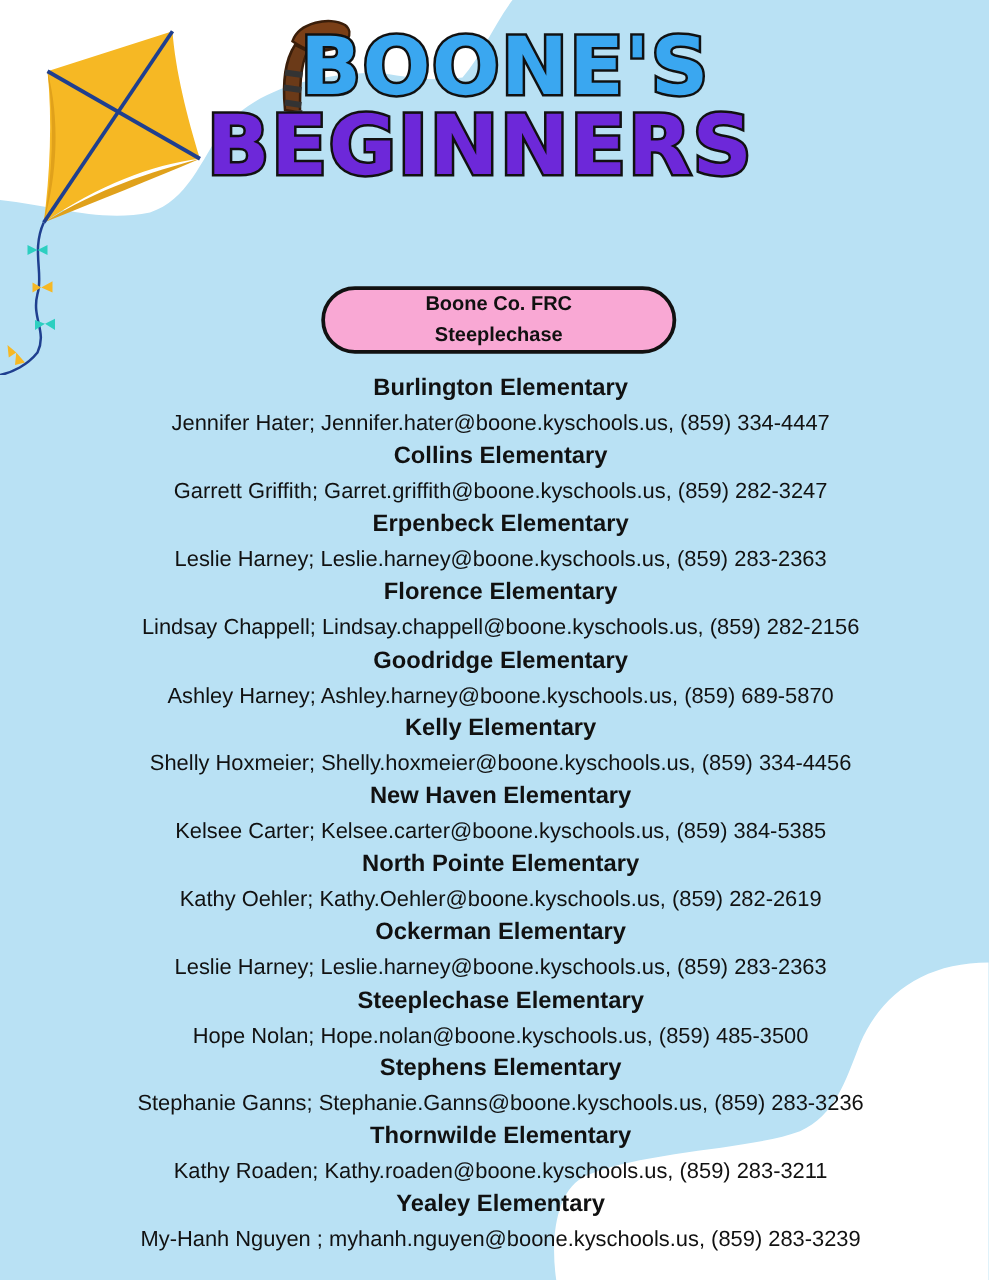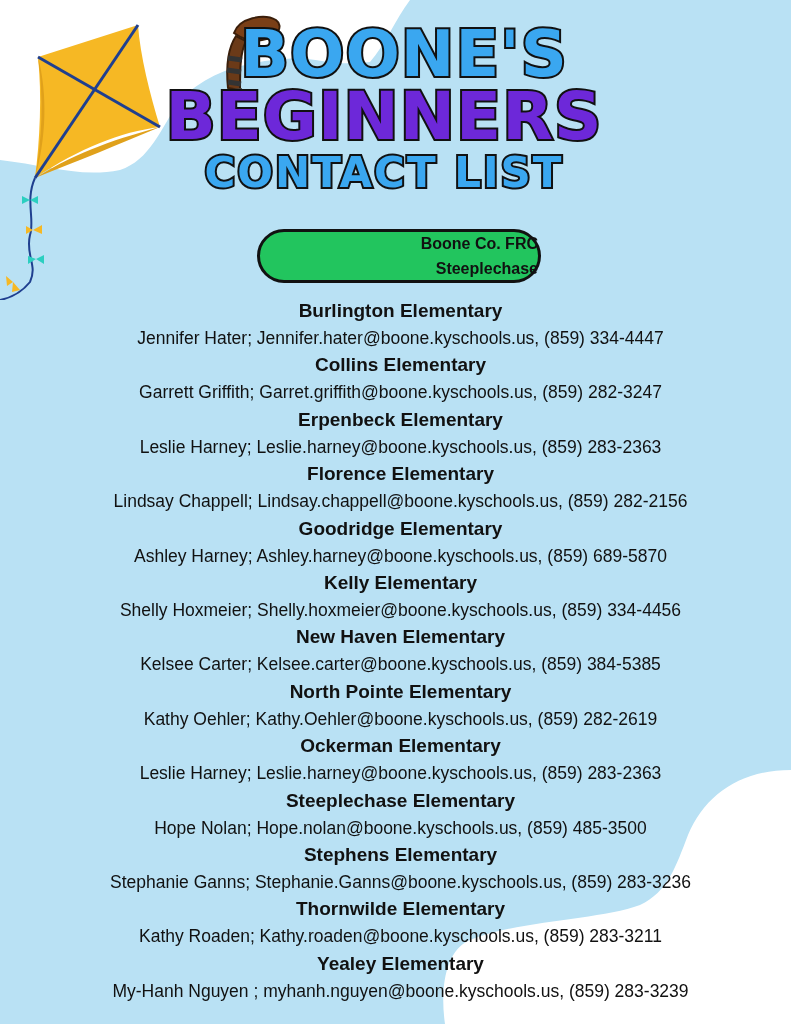--- a/index.html
+++ b/index.html
@@ -15,23 +15,23 @@
   .t-line {
     font-family: "DejaVu Sans", sans-serif; font-weight: bold; letter-spacing: 1px;
     line-height: 1; display: block;
     -webkit-text-stroke: 4px #111; paint-order: stroke fill;
   }
   .t1 { font-size: 64px; color: #3aa7f0; margin-left: 40px; }
   .t2 { font-size: 66px; color: #6d28d9; margin-top: -2px; }
   .t3 { font-size: 42px; color: #3aa7f0; margin-top: 2px; letter-spacing: 2px; }
   .pill {
     position: absolute; left: 257px; top: 229px; width: 284px; height: 54px;
-    background: #22c55e; border: 3px solid #111; border-radius: 30px;
+    background: #f9a8d4; border: 3px solid #111; border-radius: 30px;
     box-sizing: border-box; z-index: 3;
-    display: flex; flex-direction: column; align-items: flex-end; justify-content: center;
+    display: flex; flex-direction: column; align-items: center; justify-content: center;
     font-weight: bold; font-size: 16px; color: #111; line-height: 25px;
   }
   .list { position: absolute; left: 0; top: 297px; width: 801px; z-index: 3; text-align: center; color: #111; }
   .entry { height: 54.4px; }
   .school { font-size: 19px; font-weight: bold; line-height: 28px; }
   .contact { font-size: 17.5px; line-height: 26px; }
 </style>
 </head>
 <body>
 
@@ -64,21 +64,20 @@
 <svg class="hat" viewBox="0 0 80 95">
   <path d="M20,25 C25,10 50,5 62,12 C70,18 64,30 48,32 C38,34 30,32 20,25 Z" fill="#7a3f17" stroke="#3a1e0a" stroke-width="2"></path>
   <path d="M22,28 C14,40 12,60 14,80 L26,82 C26,62 26,45 32,33 Z" fill="#6b3a18" stroke="#3a1e0a" stroke-width="2"></path>
   <path d="M14,50 L28,52 M13,62 L27,64 M14,74 L27,76" stroke="#333" stroke-width="5"></path>
   <path d="M8,82 L28,80 L26,92 L10,90 Z" fill="#4a4a4a"></path>
 </svg>
 
 <div class="title-wrap">
   <span class="t-line t1">BOONE'S</span>
   <span class="t-line t2">BEGINNERS</span>
-  <span class="t-line t3">CONTACT LIST</span>
 </div>
 
 <div class="pill">
   <span>Boone Co. FRC</span>
   <span>Steeplechase</span>
 </div>
 
 <div class="list">
   <div class="entry">
     <div class="school">Burlington Elementary</div>

